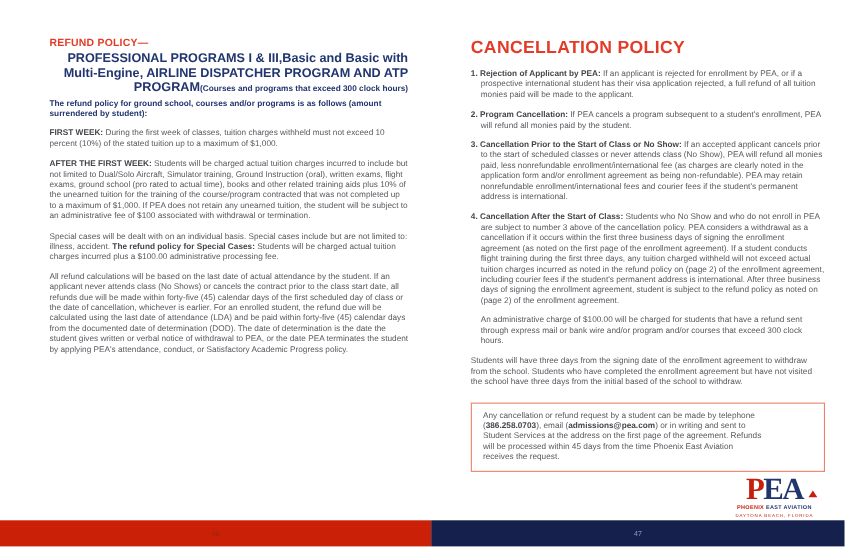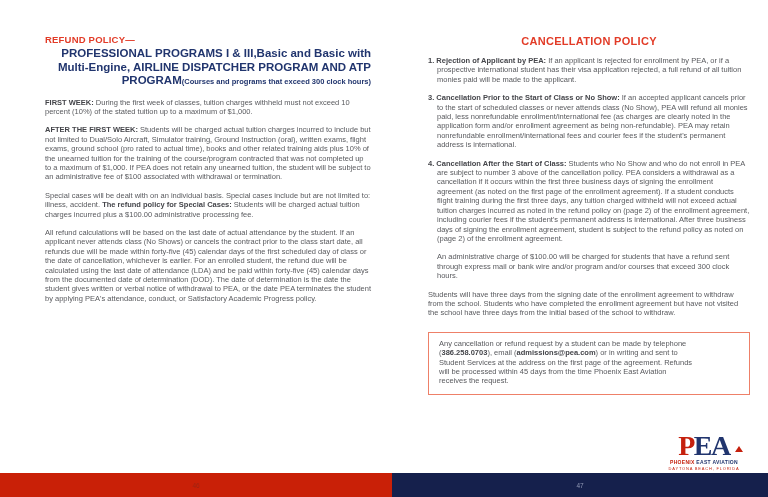--- a/index.html
+++ b/index.html
@@ -10,21 +10,21 @@
   .col-right{left:428px;width:322px;}
 
   .red-h{font-size:9.5px;font-weight:bold;color:var(--accentRed,#e23b27);margin:0 0 2px;letter-spacing:.2px;}
   .navy-h{font-size:11.5px;line-height:13.5px;font-weight:bold;color:var(--navy,#21356e);margin:0;text-align:right;}
   .navy-h .sm{font-size:7.5px;}
   .subhead{font-size:7.5px;line-height:9.4px;font-weight:bold;color:var(--navy,#21356e);margin:1px 0 0;}
 
   .body-p{font-size:7.5px;line-height:9.4px;color:var(--bodyGray,#595a5e);margin:9px 0 0;}
   .body-p .b,.item .b,.box-text .b{font-weight:bold;color:var(--boldGray,#44454a);}
 
-  .cancel-h{font-size:11px;font-weight:bold;color:var(--accentRed,#e23b27);letter-spacing:.3px;margin:1px 0 9px;text-align:center;}
+  .cancel-h{font-size:16px;font-weight:bold;color:var(--accentRed,#e23b27);letter-spacing:.3px;margin:1px 0 9px;}
   .item{font-size:7.5px;line-height:9.4px;color:var(--bodyGray,#595a5e);margin:0 0 9px;padding-left:9px;text-indent:-9px;}
   .item-cont{font-size:7.5px;line-height:9.4px;color:var(--bodyGray,#595a5e);margin:0 0 9px;padding-left:9px;}
   .closing{font-size:7.5px;line-height:9.4px;color:var(--bodyGray,#595a5e);margin:0;}
 
   .refund-box{margin-top:14px;border:1.5px solid var(--boxBorder,#ee8068);background:#fff;
               width:322px;box-sizing:border-box;padding:6px 10px 8px 10px;}
   .box-title{font-size:7.5px;font-weight:bold;color:var(--boldGray,#44454a);margin:0 0 1px;}
   .box-text{font-size:7.5px;line-height:9.4px;color:var(--bodyGray,#595a5e);margin:0;width:254px;}
 
   .logo{position:absolute;left:655px;top:433px;width:98px;text-align:center;}
@@ -44,29 +44,31 @@
   .pn-right{color:#8f97b4;font-size:6.5px;}
 </style>
 </head>
 <body>
 
 <div class="canvas">
 
   <div class="col col-left">
     <h1 class="red-h">REFUND POLICY—</h1>
     <h2 class="navy-h"><span>PROFESSIONAL PROGRAMS I &amp; III,Basic and Basic with Multi-Engine, AIRLINE DISPATCHER PROGRAM AND ATP PROGRAM</span><span class="sm">(Courses and programs that exceed 300 clock hours)</span></h2>
+    <p class="subhead">The refund policy for ground school, courses and/or programs is as follows (amount surrendered by student):</p>
     <p class="body-p"><span class="b">FIRST WEEK:</span><span> During the first week of classes, tuition charges withheld must not exceed 10 percent (10%) of the stated tuition up to a maximum of $1,000.</span></p>
     <p class="body-p"><span class="b">AFTER THE FIRST WEEK:</span><span> Students will be charged actual tuition charges incurred to include but not limited to Dual/Solo Aircraft, Simulator training, Ground Instruction (oral), written exams, flight exams, ground school (pro rated to actual time), books and other related training aids plus 10% of the unearned tuition for the training of the course/program contracted that was not completed up to a maximum of $1,000. If PEA does not retain any unearned tuition, the student will be subject to an administrative fee of $100 associated with withdrawal or termination.</span></p>
     <p class="body-p"><span>Special cases will be dealt with on an individual basis. Special cases include but are not limited to: illness, accident. </span><span class="b">The refund policy for Special Cases:</span><span> Students will be charged actual tuition charges incurred plus a $100.00 administrative processing fee.</span></p>
     <p class="body-p"><span>All refund calculations will be based on the last date of actual attendance by the student. If an applicant never attends class (No Shows) or cancels the contract prior to the class start date, all refunds due will be made within forty-five (45) calendar days of the first scheduled day of class or the date of cancellation, whichever is earlier. For an enrolled student, the refund due will be calculated using the last date of attendance (LDA) and be paid within forty-five (45) calendar days from the documented date of determination (DOD). The date of determination is the date the student gives written or verbal notice of withdrawal to PEA, or the date PEA terminates the student by applying PEA's attendance, conduct, or Satisfactory Academic Progress policy.</span></p>
   </div>
 
   <div class="col col-right">
     <h1 class="cancel-h">CANCELLATION POLICY</h1>
     <p class="item"><span class="b">1. Rejection of Applicant by PEA:</span><span> If an applicant is rejected for enrollment by PEA, or if a prospective international student has their visa application rejected, a full refund of all tuition monies paid will be made to the applicant.</span></p>
+    <p class="item"><span class="b">2. Program Cancellation:</span><span> If PEA cancels a program subsequent to a student's enrollment, PEA will refund all monies paid by the student.</span></p>
     <p class="item"><span class="b">3. Cancellation Prior to the Start of Class or No Show:</span><span> If an accepted applicant cancels prior to the start of scheduled classes or never attends class (No Show), PEA will refund all monies paid, less nonrefundable enrollment/international fee (as charges are clearly noted in the application form and/or enrollment agreement as being non-refundable). PEA may retain nonrefundable enrollment/international fees and courier fees if the student's permanent address is international.</span></p>
     <p class="item"><span class="b">4. Cancellation After the Start of Class:</span><span> Students who No Show and who do not enroll in PEA are subject to number 3 above of the cancellation policy. PEA considers a withdrawal as a cancellation if it occurs within the first three business days of signing the enrollment agreement (as noted on the first page of the enrollment agreement). If a student conducts flight training during the first three days, any tuition charged withheld will not exceed actual tuition charges incurred as noted in the refund policy on (page 2) of the enrollment agreement, including courier fees if the student's permanent address is international. After three business days of signing the enrollment agreement, student is subject to the refund policy as noted on (page 2) of the enrollment agreement.</span></p>
     <p class="item-cont">An administrative charge of $100.00 will be charged for students that have a refund sent through express mail or bank wire and/or program and/or courses that exceed 300 clock hours.</p>
     <p class="closing">Students will have three days from the signing date of the enrollment agreement to withdraw from the school. Students who have completed the enrollment agreement but have not visited the school have three days from the initial based of the school to withdraw.</p>
 
     <div class="refund-box">
       <p class="box-text"><span>Any cancellation or refund request by a student can be made by telephone (</span><span class="b">386.258.0703</span><span>), email (</span><span class="b">admissions@pea.com</span><span>) or in writing and sent to Student Services at the address on the first page of the agreement. Refunds will be processed within 45 days from the time Phoenix East Aviation receives the request.</span></p>
     </div>
   </div>
 

